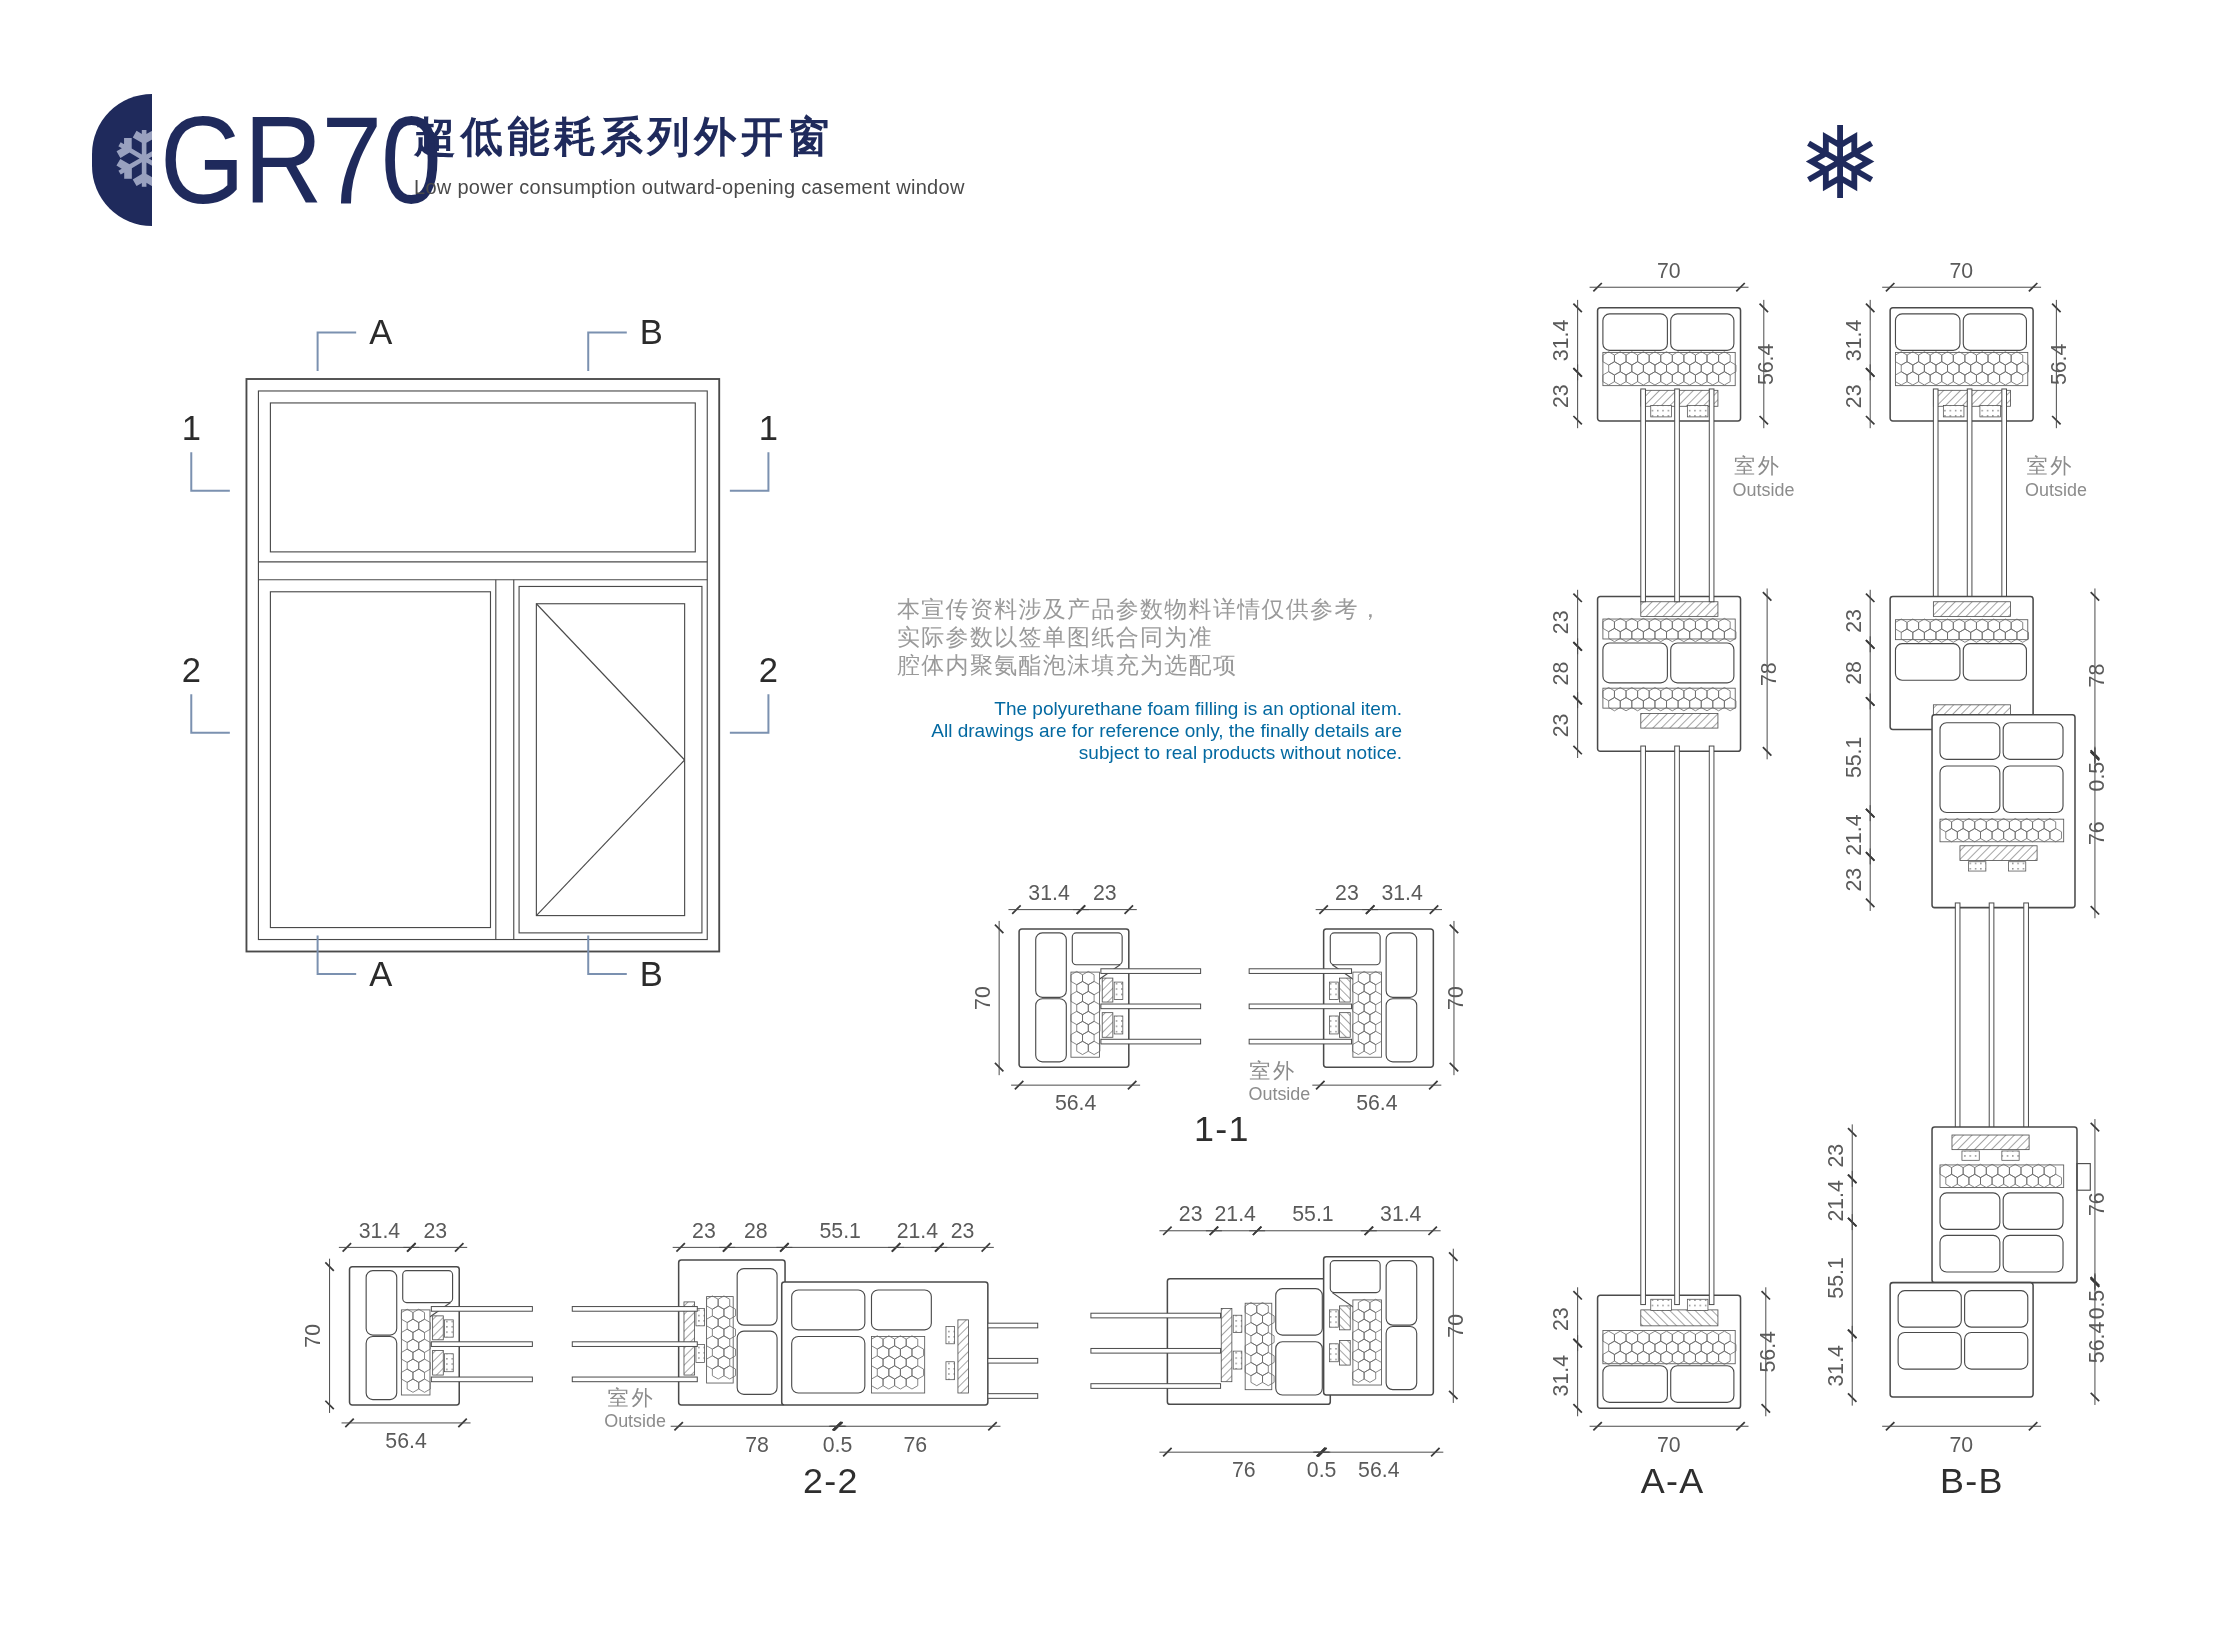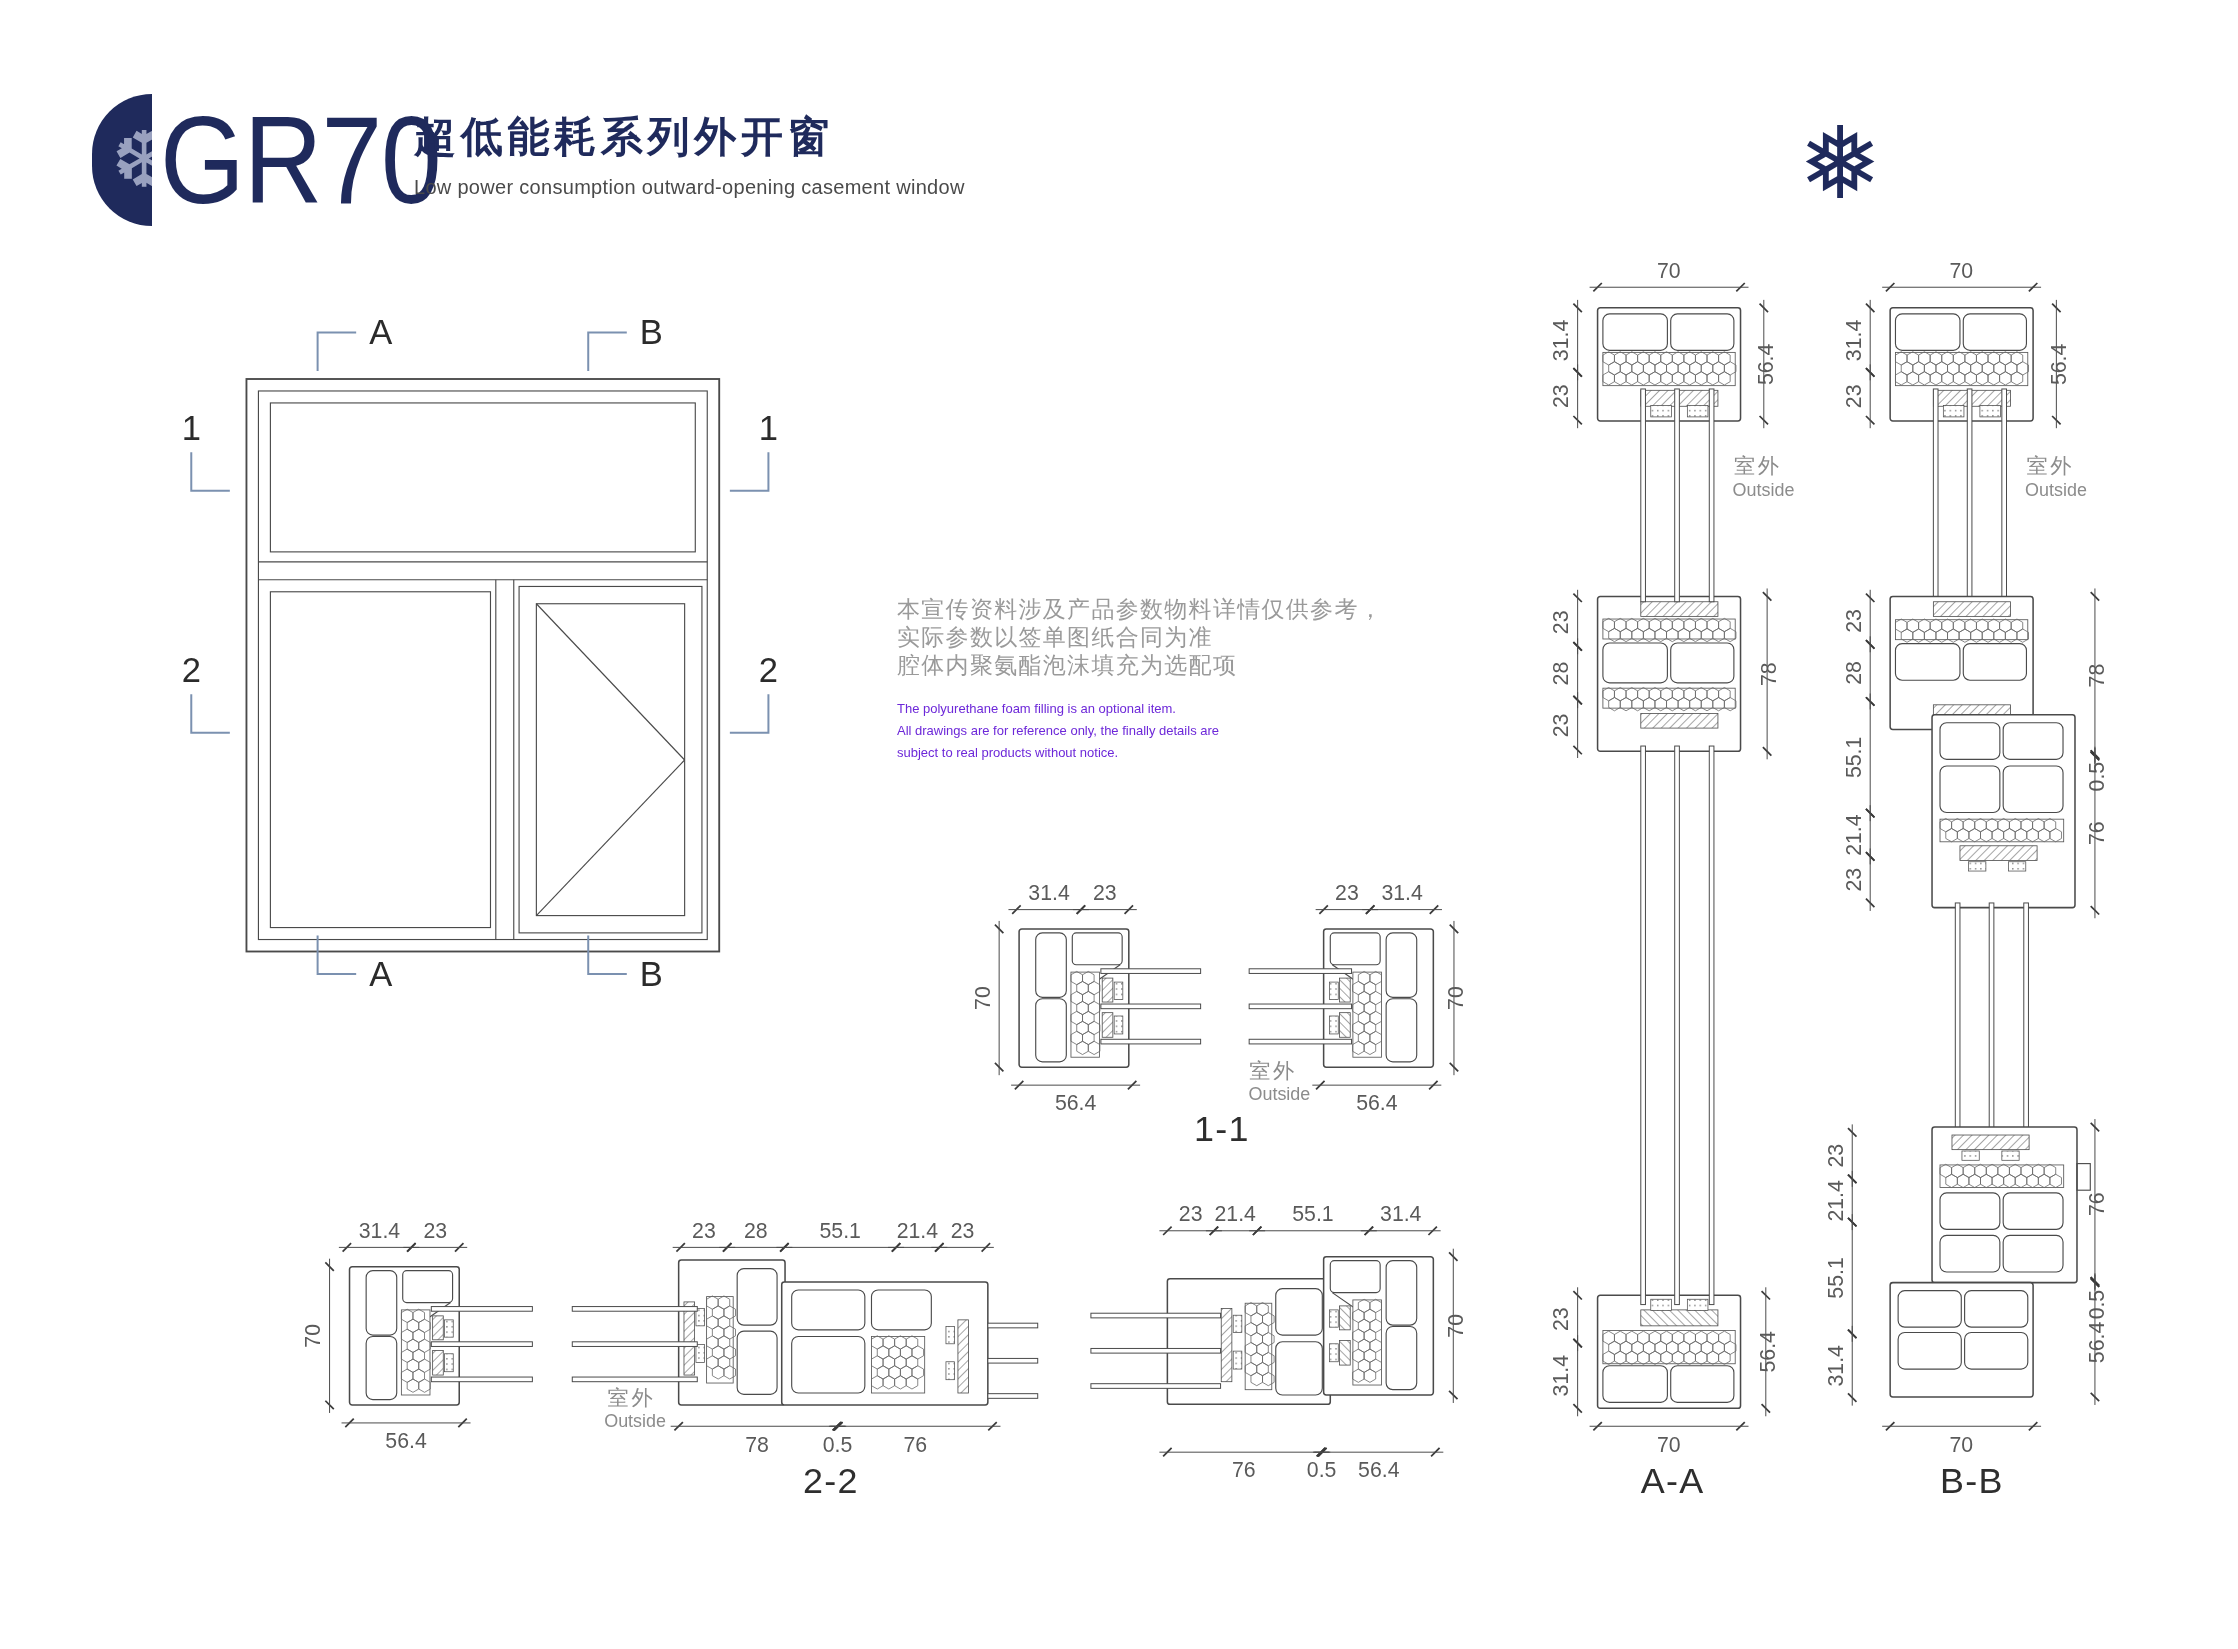--- a/index.html
+++ b/index.html
@@ -18,21 +18,21 @@
   .title-en{font-size:20px;color:#4a4a4a;font-weight:400;margin-top:9.3px;letter-spacing:0.3px;}
   .brand{position:absolute;left:1798px;top:113px;display:flex;align-items:flex-start;}
   .brand-snow{color:#1f2a5c;font-size:100px;line-height:100px;}
   .brand-text{margin-left:20px;padding-top:18.6px;}
   .brand-cn{font-size:37px;color:#1f2a5c;font-weight:700;letter-spacing:6.7px;}
   .brand-en{font-size:22.6px;color:#1f2a5c;font-weight:700;letter-spacing:8.6px;margin-top:8px;}
   
   .notes{position:absolute;left:897px;top:595px;width:505px;}
   .note-cn{font-size:23px;color:#9a9a9a;line-height:28px;letter-spacing:1.3px;}
   .notes-gap{height:18.6px;}
-  .note-en{font-size:13px;color:#6d28d9;line-height:22px;}
+  .note-en{font-size:19px;color:#0369a1;line-height:22px;text-align:right;}
   
   svg.sheet{position:absolute;left:0;top:0;}
   .pf{fill:#fff;stroke:#4a4a4a;stroke-width:2.3;}
   .pc{fill:#fff;stroke:#4a4a4a;stroke-width:1.7;}
   .pd{fill:none;stroke:#4a4a4a;stroke-width:1.7;}
   .hexband{fill:#fff;stroke:#5a5a5a;stroke-width:1.3;}
   .hex{fill:none;stroke:#6a6a6a;stroke-width:1.2;}
   .hatch{fill:url(#hatchP);stroke:#4a4a4a;stroke-width:1.2;}
   .dots{fill:url(#dotsP);stroke:#4a4a4a;stroke-width:1.1;}
   .gl{fill:#fff;stroke:#4a4a4a;stroke-width:1.5;}

